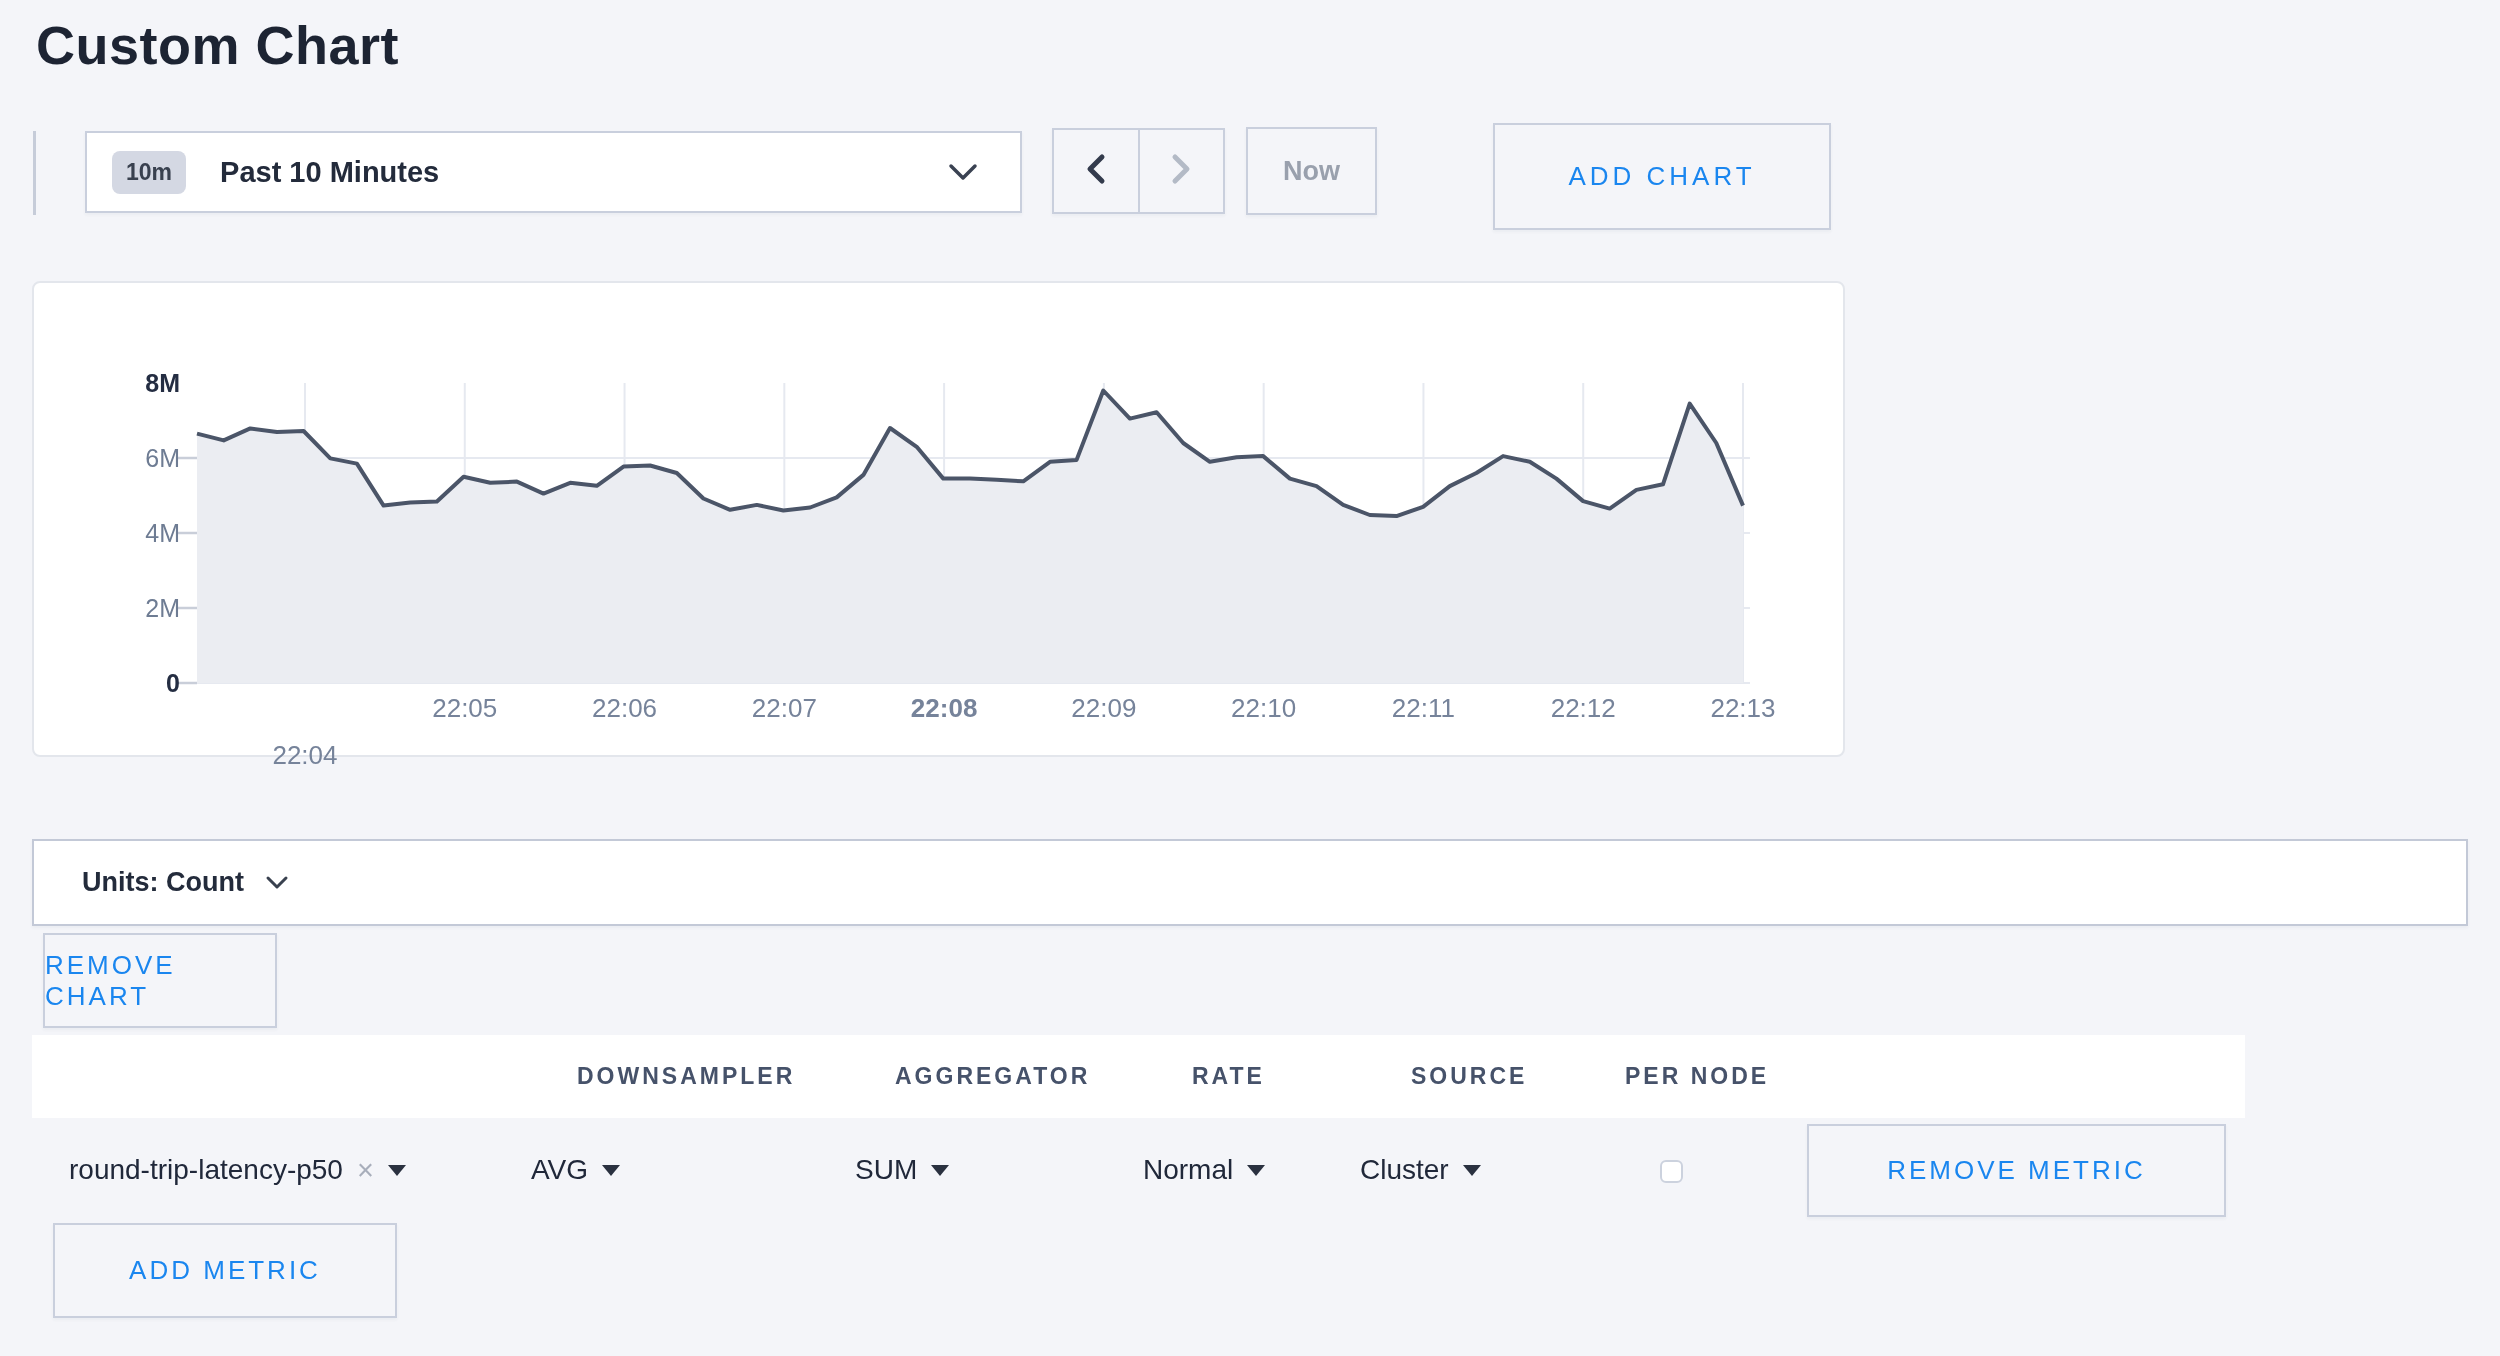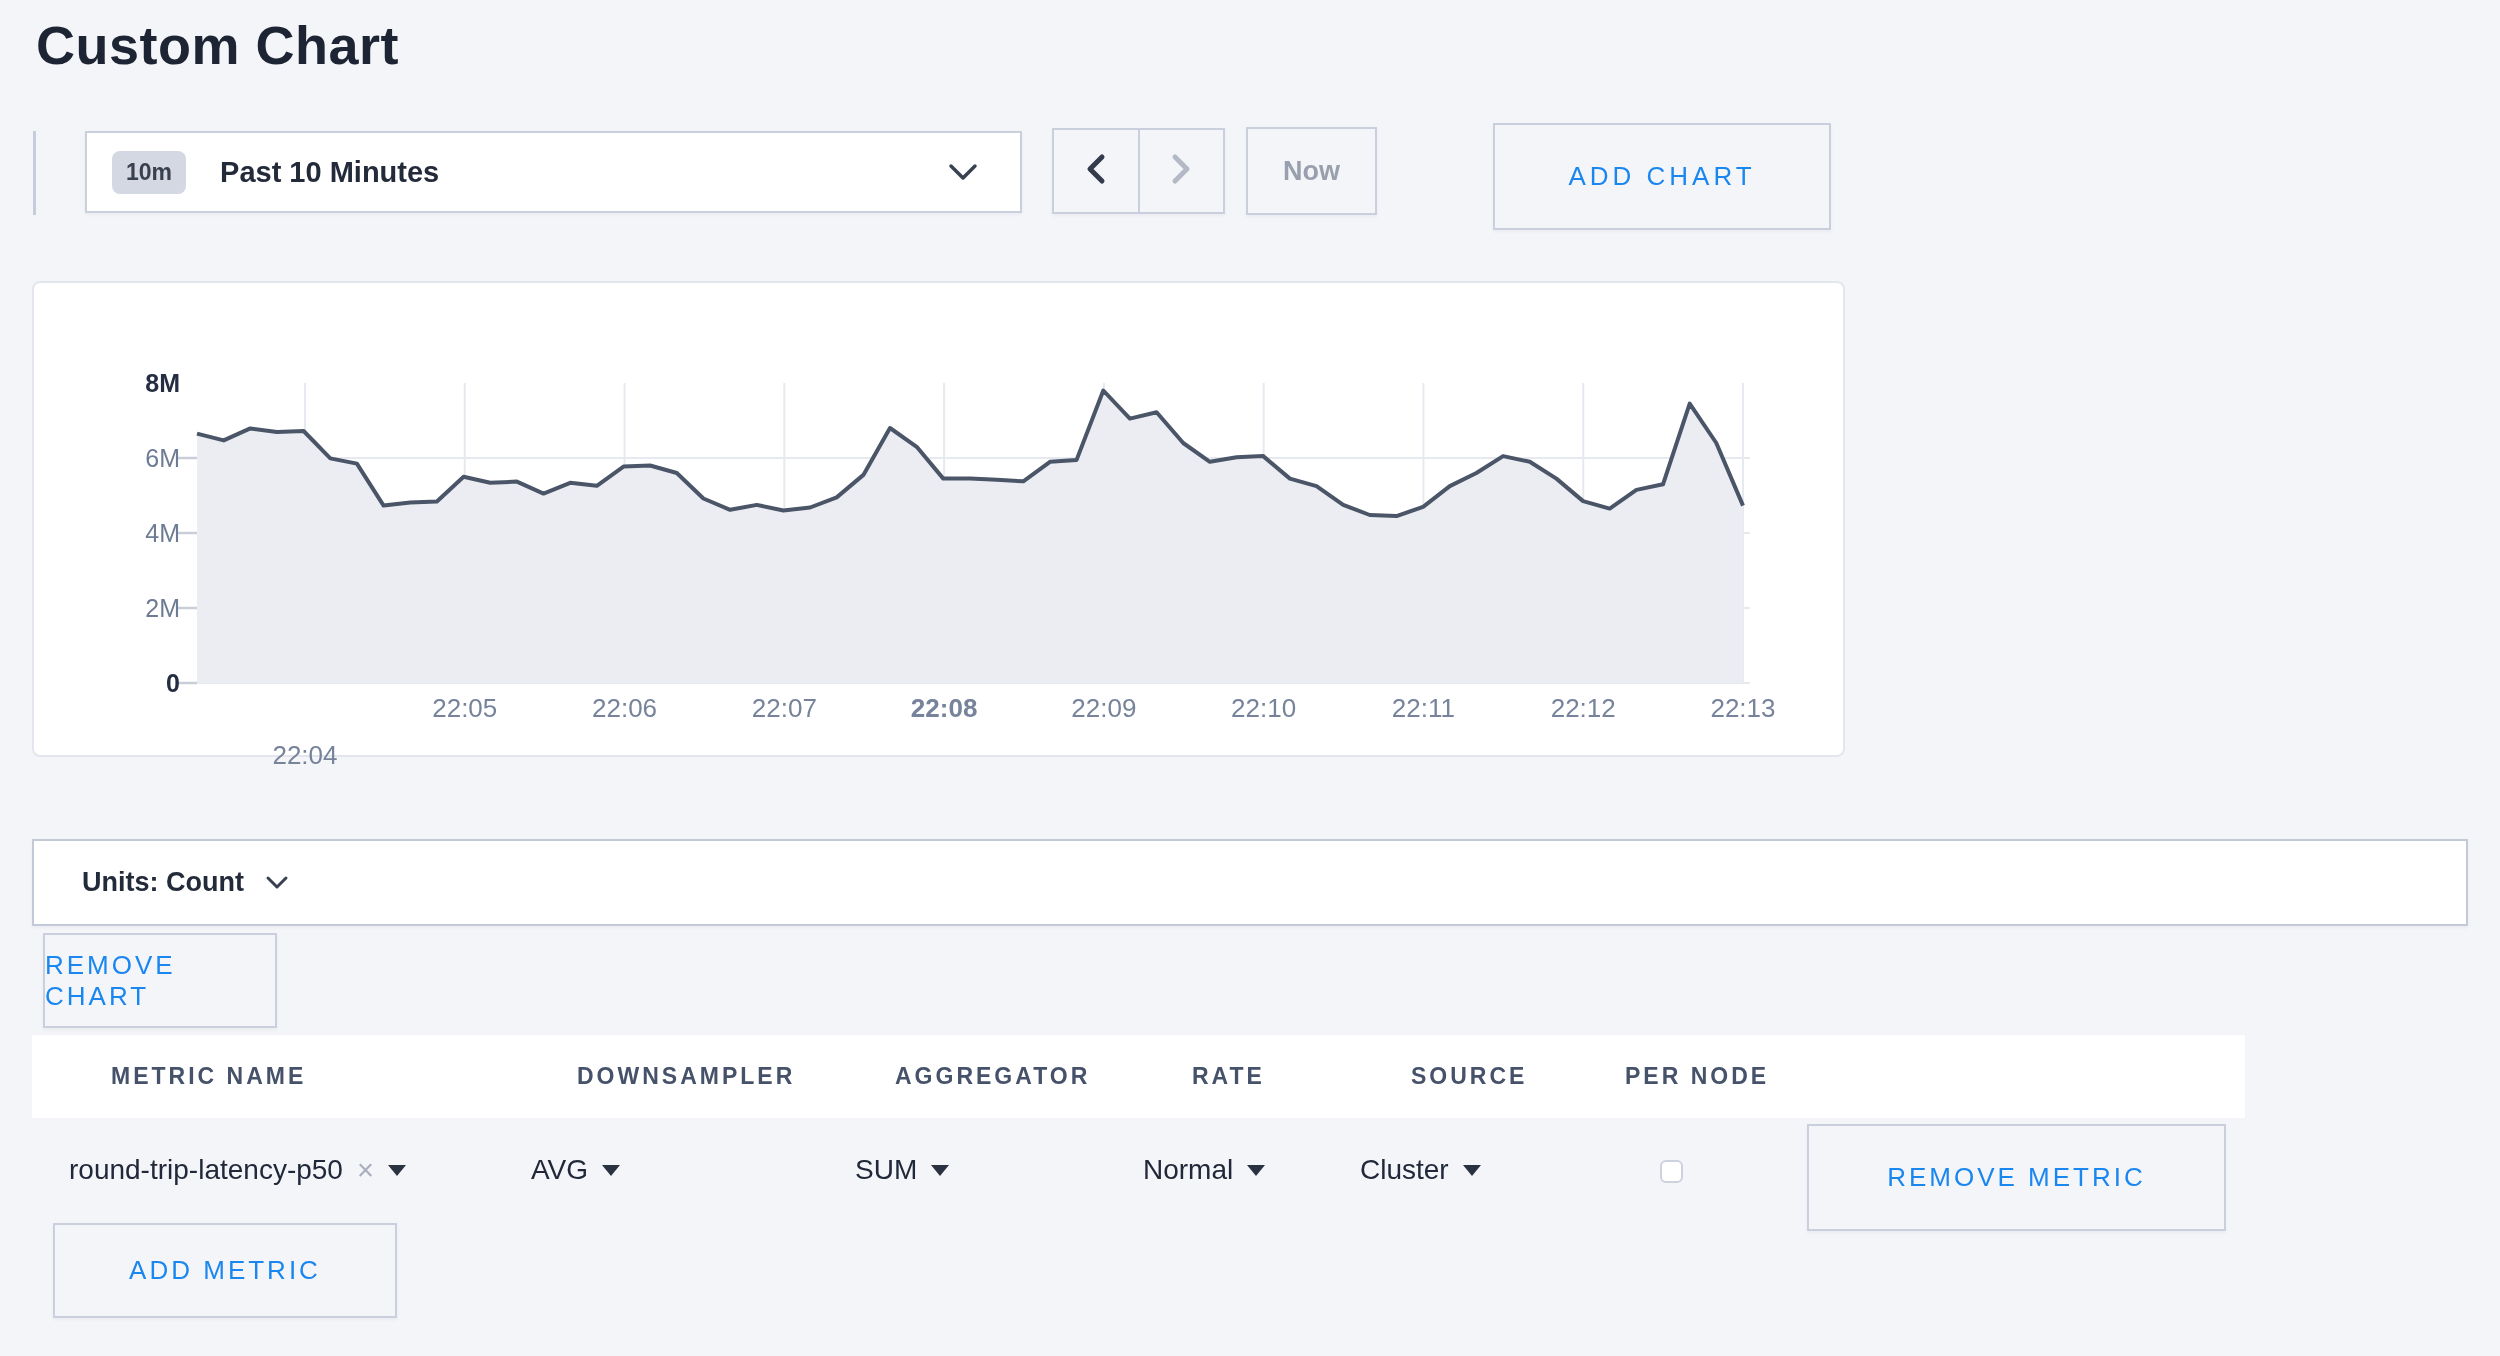--- a/index.html
+++ b/index.html
@@ -27,21 +27,21 @@
   .navgroup{left:1052px;top:128px;width:173px;height:86px;padding:0;}
   .nav-cell{flex:1;height:100%;display:flex;align-items:center;justify-content:center;cursor:pointer;}
   .nav-cell.first{border-right:2px solid #c9cfdd;}
 
   .now-btn{left:1246px;top:127px;width:131px;height:88px;justify-content:center;
     font-size:27px;font-weight:700;color:#99a0ad;cursor:pointer;}
 
   .blue-btn{justify-content:center;font-size:26px;letter-spacing:4px;color:#1a86ef;cursor:pointer;}
   .addchart-btn{left:1468px;top:123px;width:338px;height:107px;margin-left:25px;}
   .removechart-btn{left:43px;top:933px;width:234px;height:95px;letter-spacing:3px;}
-  .removemetric-btn{left:1807px;top:1124px;width:419px;height:107px;letter-spacing:3px;}
+  .removemetric-btn{left:1807px;top:1124px;width:419px;height:93px;letter-spacing:3px;}
   .addmetric-btn{left:53px;top:1223px;width:344px;height:95px;letter-spacing:3px;}
 
   .chart-card{
     left:32px;top:281px;width:1813px;height:476px;background:#ffffff;
     border:2px solid #e3e6ec;border-radius:8px;box-sizing:border-box;
   }
   .chart-svg{position:absolute;left:0;top:0;}
   .ytick{
     position:absolute;left:58px;width:88px;height:32px;line-height:32px;text-align:right;
     font-size:25px;color:#6e7c93;
@@ -165,21 +165,20 @@
     <span class="units-chevron">
       <svg width="26" height="17" viewBox="0 0 26 17">
           <polyline points="4,4 13,13 22,4" fill="none" stroke="#39414f" stroke-width="3" stroke-linecap="round" stroke-linejoin="round"></polyline>
         </svg>
     </span>
   </div>
 
   <div class="ctrl blue-btn removechart-btn">REMOVE CHART</div>
 
   <div class="abs table-header-band">
-    <div class="th" style="left:79px">METRIC NAME</div>
     <div class="th" style="left:545px">DOWNSAMPLER</div>
     <div class="th" style="left:863px">AGGREGATOR</div>
     <div class="th" style="left:1160px">RATE</div>
     <div class="th" style="left:1379px">SOURCE</div>
     <div class="th" style="left:1593px">PER NODE</div>
   </div>
 
   <div>
     <div class="row-cell" style="left:69px">
       <span>round-trip-latency-p50</span>

